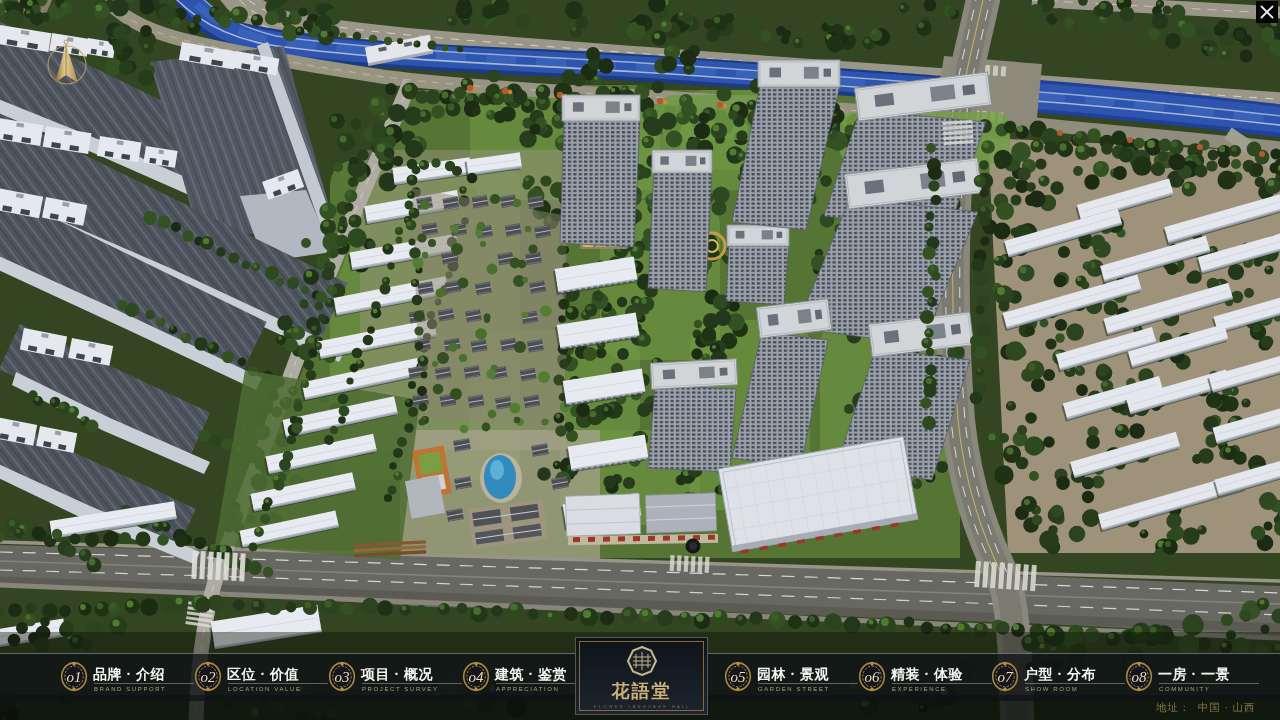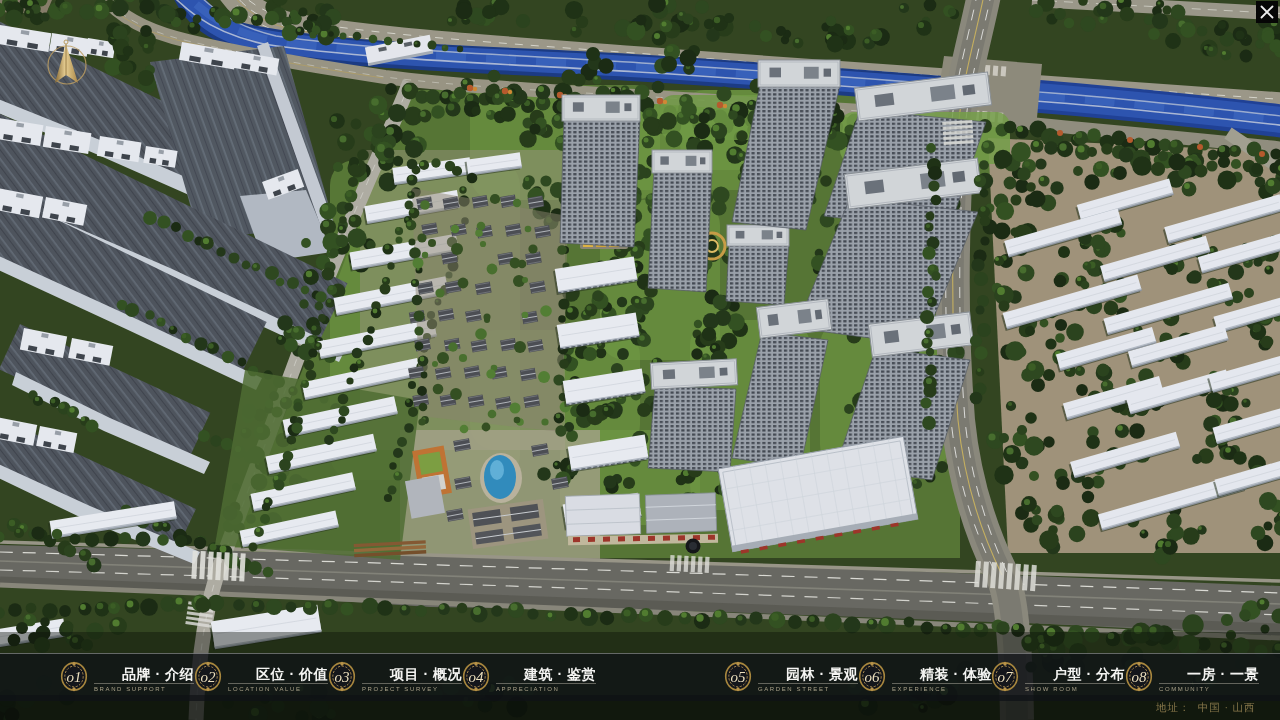--- a/index.html
+++ b/index.html
@@ -3,21 +3,21 @@
 <style>
 html,body{margin:0;padding:0;width:1280px;height:720px;overflow:hidden;background:#1a211a;
  font-family:"Liberation Sans",sans-serif;}
 #stage{position:relative;width:1280px;height:584px;}
 #scene{position:absolute;left:0;top:0;filter:saturate(0.92) brightness(0.98);}
 #bar{position:absolute;left:0;top:653px;width:1280px;height:47px;
  background:rgba(15,18,23,0.74);border-top:1px solid rgba(255,255,255,0.35);}
 .nvi{position:absolute;top:661px;height:42px;color:#fff;}
 .badge{position:absolute;left:0;top:0;}
 .ttl{position:absolute;left:33px;top:5px;width:130px;font-size:14px;font-weight:bold;color:#f4f4f2;
- letter-spacing:0.5px;white-space:nowrap;text-align:center;}
+ letter-spacing:0.5px;white-space:nowrap;}
 .sub{position:absolute;left:34px;top:22px;width:100px;font-size:6px;color:#a9a189;letter-spacing:1.6px;
  border-top:1px solid rgba(210,205,190,0.42);padding-top:2px;white-space:nowrap;}
 #logobox{position:absolute;left:575px;top:637px;width:131px;height:76px;
  background:linear-gradient(180deg,#0f141a,#1d242d);border:1px solid #55555a;}
 #logobox .inner{position:absolute;left:3px;top:3px;right:3px;bottom:3px;border:1px solid #866b3a;}
 #logoname{position:absolute;left:0;top:41px;width:100%;text-align:center;
  font-family:"Liberation Serif",serif;font-size:18px;font-weight:bold;color:#cfb276;letter-spacing:2px;}
 #logosub{position:absolute;left:0;top:66px;width:100%;text-align:center;font-size:4px;color:#84704a;letter-spacing:0.6px;}
 #addr{position:absolute;left:1156px;top:701px;font-size:10.5px;color:#86764a;letter-spacing:1px;font-family:Liberation Serif, serif;}
 </style></head>
@@ -3224,15 +3224,31 @@
   <ellipse cx="14" cy="15.5" rx="12.3" ry="13.6" fill="#14161b" stroke="#a8873e" stroke-width="1.6"></ellipse>
   <ellipse cx="14" cy="15.5" rx="9.2" ry="10.4" fill="none" stroke="#caa55e" stroke-width="0.8" stroke-dasharray="2.2 1.6"></ellipse>
   <path d="M 14,0.6 L 16,3.1 L 14,5.1 L 12,3.1 Z" fill="#b8934a"></path>
   <path d="M 14,30.4 L 16,27.9 L 14,25.9 L 12,27.9 Z" fill="#b8934a"></path>
   <text x="14" y="20.5" text-anchor="middle" font-family="Liberation Serif" font-style="italic" font-size="15" fill="#ecdfbe">o8</text>
  </svg></div>
  <div class="ttl">一房 · 一景</div>
  <div class="sub">COMMUNITY</div>
 </div>
 
+<div id="logobox">
+      <div class="inner"></div>
+ <svg style="position:absolute;left:50.5px;top:8px" width="30" height="30" viewBox="0 0 30 30">
+  <polygon points="15,1 24,4.6 29,15 24,25.4 15,29 6,25.4 1,15 6,4.6" fill="#1a2026" stroke="#c4b88f" stroke-width="2"></polygon>
+  <g stroke="#b7ab83" stroke-width="1.1">
+   <line x1="9" y1="8" x2="9" y2="22"></line>
+          <line x1="15" y1="6" x2="15" y2="24"></line>
+          <line x1="21" y1="8" x2="21" y2="22"></line>
+   <line x1="6" y1="11" x2="24" y2="11"></line>
+          <line x1="6" y1="15" x2="24" y2="15"></line>
+          <line x1="6" y1="19" x2="24" y2="19"></line>
+  </g>
+ </svg>
+ <div id="logoname">花語堂</div>
+ <div id="logosub">F L O W E R · L A N G U A G E · H A L L</div>
+</div>
 
 <div id="addr">地址：&nbsp; 中国 · 山西</div>
 </div>
 
 </body></html>

